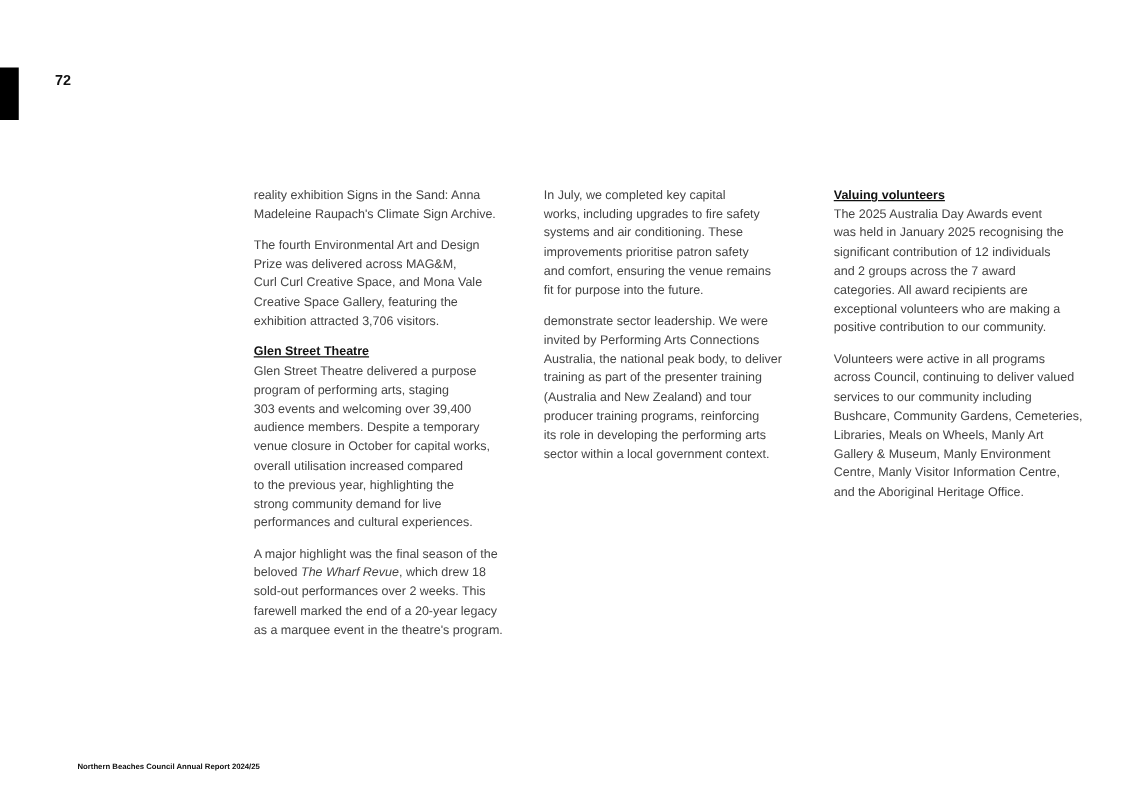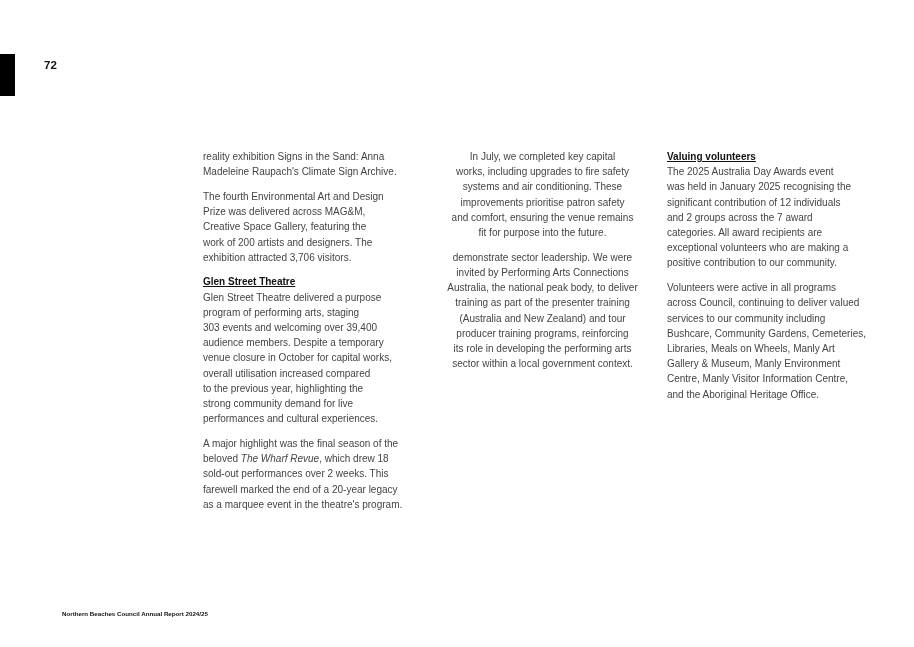--- a/index.html
+++ b/index.html
@@ -4,21 +4,21 @@
   <style>
     html, body { margin: 0; padding: 0; }
     body {
       width: 914px; height: 647px; background: #ffffff; position: relative; overflow: hidden;
       font-family: "Liberation Sans", sans-serif; color: #3a3a3a;
     }
     .page-tab { position: absolute; left: 0; top: 54px; width: 15px; height: 42px; background: #000; }
     .page-number { position: absolute; left: 44px; top: 59px; font-size: 11.5px; font-weight: bold; color: #111; }
     .column { position: absolute; top: 149px; width: 215px; font-size: 10px; line-height: 15.2px; color: #444; margin-left: 25px; }
     .col1 { left: 178px; }
-    .col2 { left: 410px; text-align: center; }
+    .col2 { left: 410px; }
     .col3 { left: 642px; }
     .para { margin: 0 0 9.5px 0; }
     .line { display: block; white-space: nowrap; }
     .heading { display: block; font-weight: bold; color: #111; text-decoration: underline; }
     em { font-style: italic; }
     .footer { position: absolute; left: 62px; top: 610px; font-size: 6.2px; font-weight: bold; color: #111; }
   </style>
 </head>
 <body>
 
@@ -26,22 +26,22 @@
 <div class="page-number">72</div>
 
 <div class="column col1">
     <div class="para">
       <span class="line">reality exhibition Signs in the Sand: Anna</span>
       <span class="line">Madeleine Raupach's Climate Sign Archive.</span>
     </div>
     <div class="para">
       <span class="line">The fourth Environmental Art and Design</span>
       <span class="line">Prize was delivered across MAG&amp;M,</span>
+      <span class="line">Curl Curl Creative Space, and Mona Vale</span>
       <span class="line">Creative Space Gallery, featuring the</span>
-      <span class="line">work of 200 artists and designers. The</span>
       <span class="line">exhibition attracted 3,706 visitors.</span>
     </div>
     <div class="para">
       <span class="heading">Glen Street Theatre</span>
       <span class="line">Glen Street Theatre delivered a purpose</span>
       <span class="line">program of performing arts, staging</span>
       <span class="line">303 events and welcoming over 39,400</span>
       <span class="line">audience members. Despite a temporary</span>
       <span class="line">venue closure in October for capital works,</span>
       <span class="line">overall utilisation increased compared</span>

